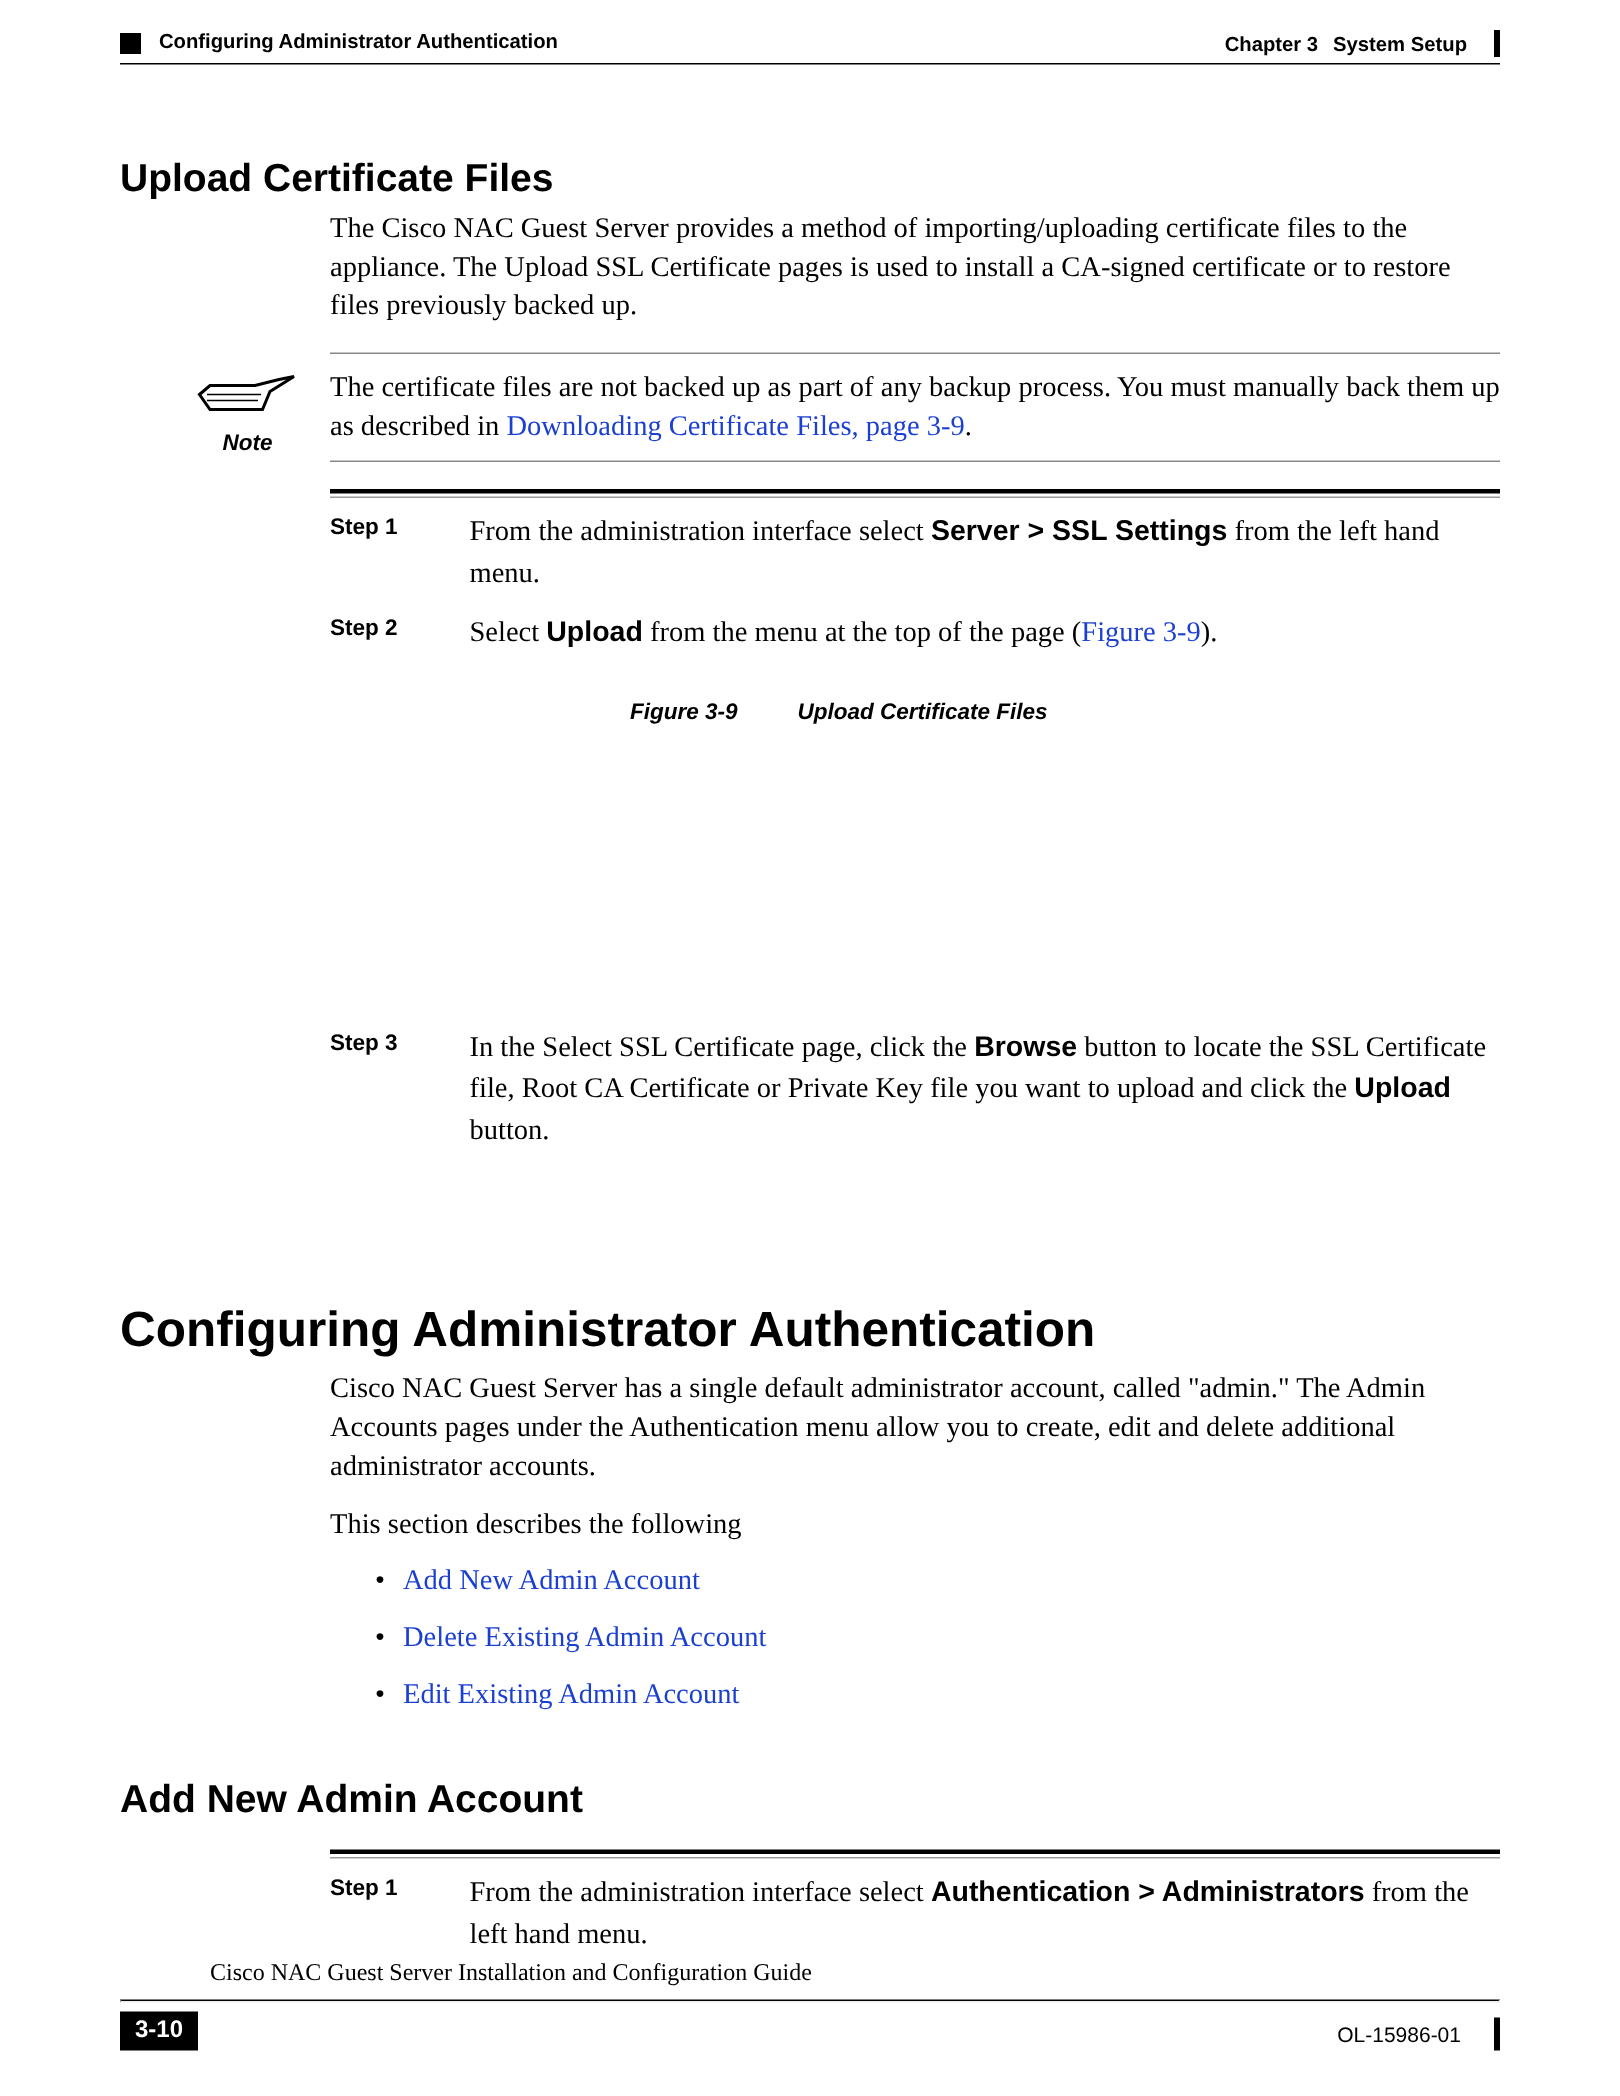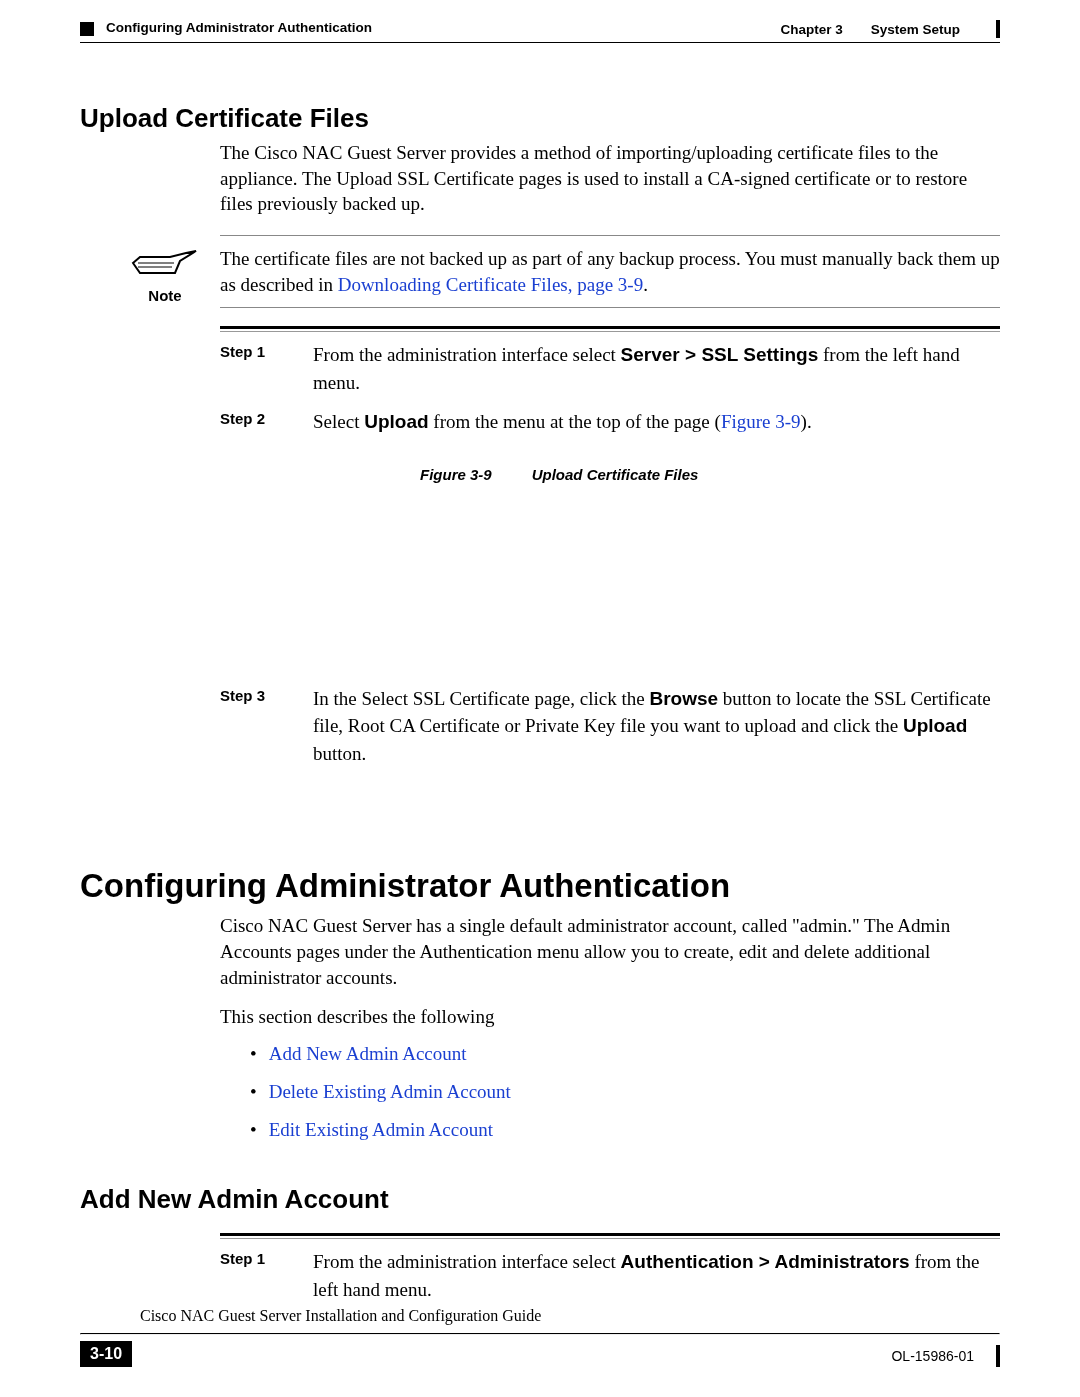--- a/index.html
+++ b/index.html
@@ -34,21 +34,21 @@
   .square {
     width: 14px; height: 14px; background:#000;
     margin-top: 2px;
   }
   .header-section {
     font-weight: bold;
   }
   .header-right {
     display:flex;
     align-items:center;
-    gap:28px;
+    gap:10px;
     font-weight:bold;
   }
   .vbar {
     width:4px;
     height:18px;
     background:#000;
     display:inline-block;
     margin-left:8px;
   }
   .hr {
@@ -96,20 +96,21 @@
     position: relative;
   }
   .note-rule {
     border-top: 1px solid #888;
   }
   .note-icon {
     position:absolute;
     left:-90px;
     top:10px;
     width:70px;
+    font-style:italic;
   }
   .note-icon svg { display:block; }
   .note-label {
     font-family: Arial, Helvetica, sans-serif;
     font-weight:bold;
     font-size:15px;
     text-align:center;
     margin-top:2px;
   }
   .note-text {

